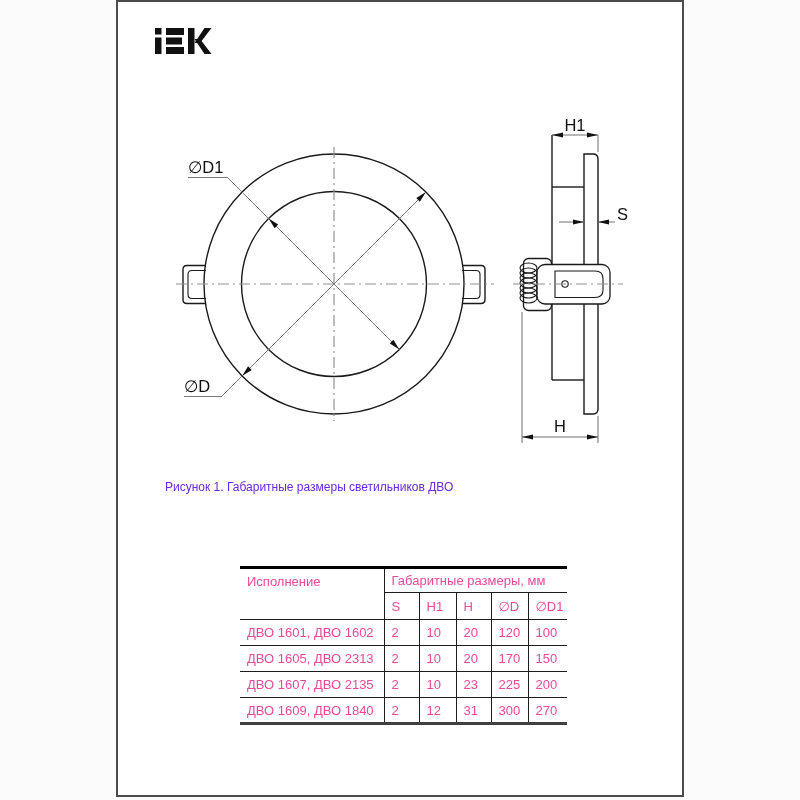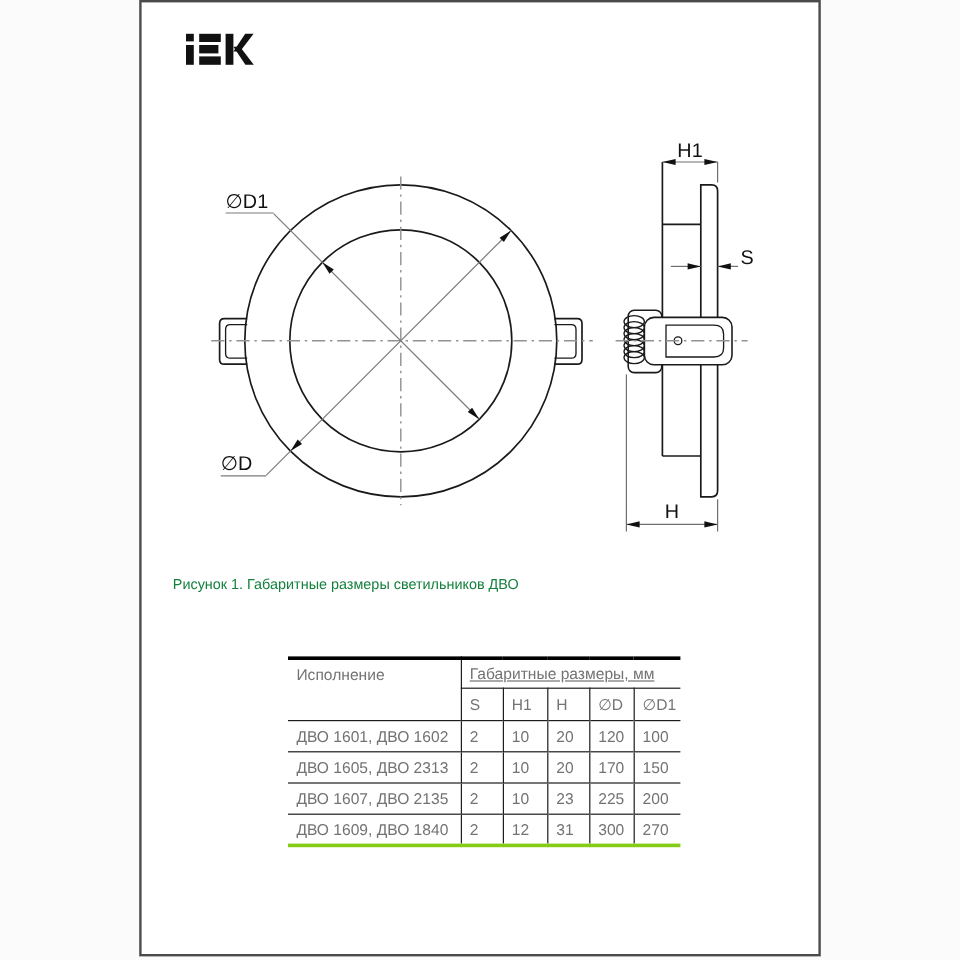--- a/index.html
+++ b/index.html
@@ -2,32 +2,32 @@
 <html><head>
 <meta charset="utf-8">
 <style>
   html,body{margin:0;padding:0;width:800px;height:800px;background:#fbfbfb;overflow:hidden;
             font-family:"Liberation Sans",sans-serif;}
   .page{position:absolute;left:116px;top:0;width:564px;height:793px;background:#fff;
         border:2px solid #4b4b4b;}
   .logo-svg{position:absolute;left:37px;top:26px;}
   .drawing-svg{position:absolute;left:0;top:0;}
   .drawing-svg text{font-family:"Liberation Sans",sans-serif;font-size:16.5px;fill:#111;}
-  .caption{position:absolute;left:26px;top:478px;font-size:12px;color:#15803d;}
-  .dim-table{position:absolute;left:122px;top:545px;border-collapse:collapse;table-layout:fixed;
-             width:327px;font-size:13px;color:#737373;
-             border-top:3px solid #000;border-bottom:3px solid #84cc16;}
+  .caption{position:absolute;left:47px;top:478px;font-size:12px;color:#6d28d9;}
+  .dim-table{position:absolute;left:122px;top:564px;border-collapse:collapse;table-layout:fixed;
+             width:327px;font-size:13px;color:#ec4899;
+             border-top:3px solid #000;border-bottom:3px solid #404040;}
   .dim-table th,.dim-table td{font-weight:normal;text-align:left;padding:0 2px 0 7px;
              white-space:nowrap;overflow:hidden;}
   .dim-table tr.hr1{height:25px;}
   .dim-table tr.hr2{height:27px;}
   .dim-table tr.data{height:26px;}
   .b-r{border-right:1px solid #1d1d1d;}
   .b-t{border-top:1px solid #1d1d1d;margin-left:36px;}
-  .b-b{border-bottom:1px solid #1d1d1d;text-decoration:underline;}
+  .b-b{border-bottom:1px solid #1d1d1d;}
   .col0{vertical-align:top;padding-top:5px !important;}
 </style>
 </head>
 <body>
 
 <div class="page">
 
   <svg class="logo-svg" width="57" height="27" viewBox="0 0 57 27" role="img" aria-label="iEK">
     <g fill="#111">
       <rect x="0" y="0" width="6.5" height="6.5"></rect>

